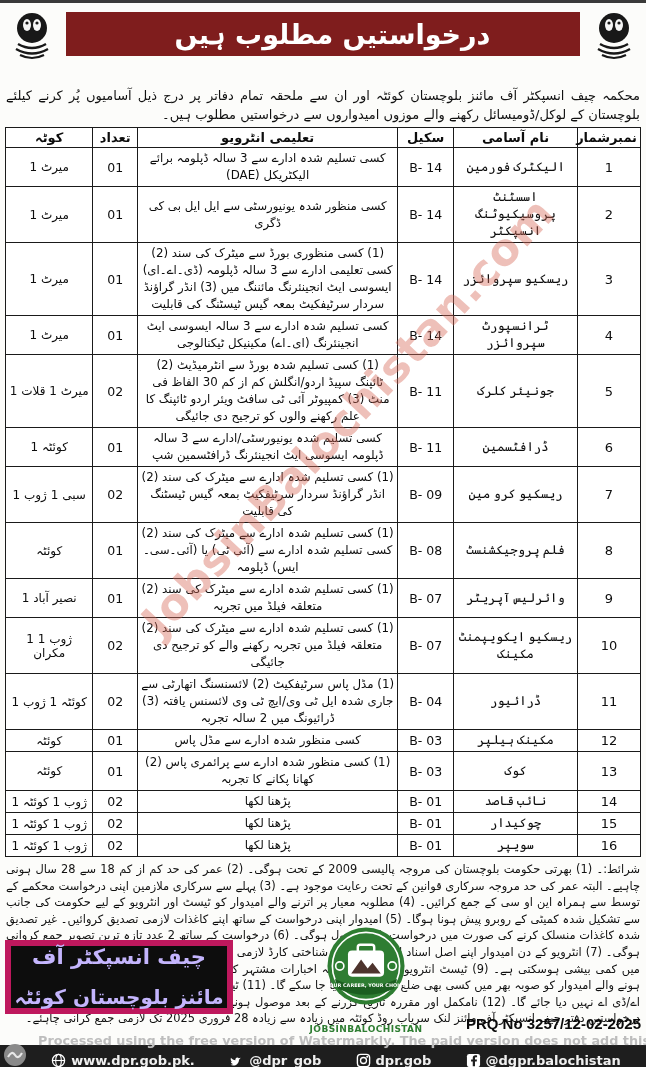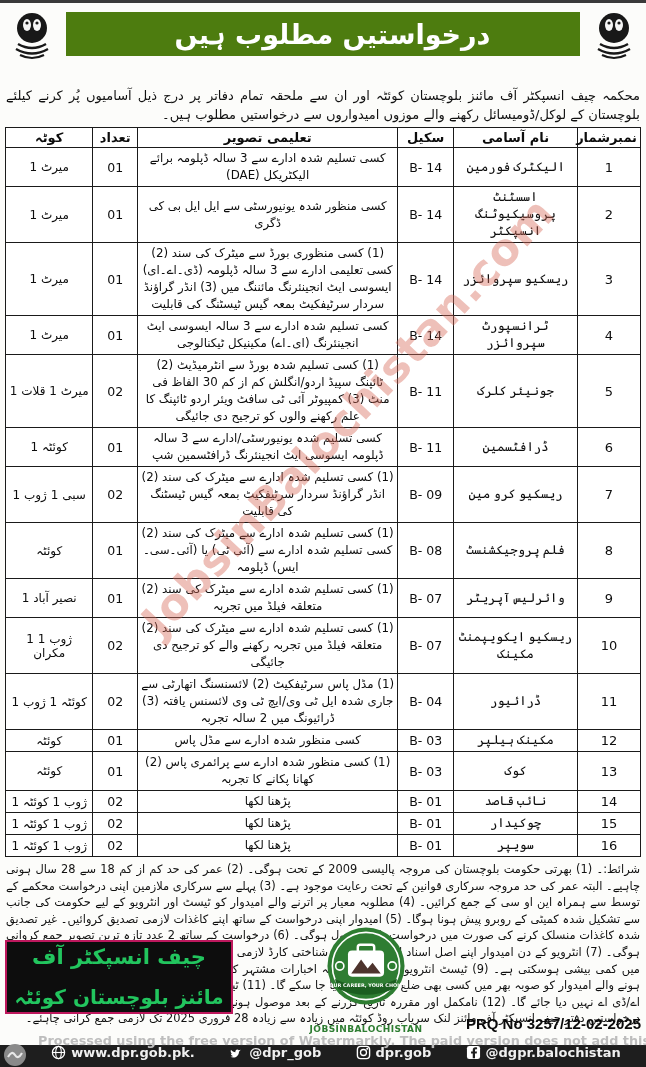--- a/index.html
+++ b/index.html
@@ -6,21 +6,21 @@
   html,body { background:#e8e8e6; }
   body { font-family:"DejaVu Sans","Liberation Sans",sans-serif; }
   .page {
     position:relative; width:646px; height:1067px; margin:0 auto;
     background:#fcfcfa; overflow:hidden; border-top:3px solid #3a3a3a;
   }
   
   .hdr { display:flex; align-items:flex-start; gap:8px; padding:7px 6px 0 6px; }
   .emblem { width:52px; height:54px; flex:0 0 auto; }
   .banner {
-    flex:1; background:#4d7c0f; color:#fff; height:44px; margin-top:2px;
+    flex:1; background:#7f1d1d; color:#fff; height:44px; margin-top:2px;
     display:flex; align-items:center; justify-content:center;padding-left:19px;
   }
   .banner .title { font-size:27px; font-weight:bold; direction:rtl; letter-spacing:1px; }
   
   .intro {
     direction:rtl; text-align:justify; margin:22px 6px 3px 6px;
     font-size:13px; line-height:19px; color:#111;
   }
   
   table.jobs {
@@ -45,23 +45,23 @@
   td.c-count  { direction:ltr; font-size:12.5px; }
   td.c-quota  { direction:ltr; font-size:12px; }
   
   .terms {
     direction:rtl; text-align:justify; margin:4px 6px 0 6px;
     font-size:11.4px; line-height:16.6px; color:#111; position:relative; z-index:2;
   }
   
   .sig-box {
     position:absolute; left:5px; top:937px; width:228px; height:74px; z-index:3;
-    background:#0d0d0d; color:#22c55e; text-align:center; direction:rtl;
+    background:#0d0d0d; color:#c4b5fd; text-align:center; direction:rtl;
     display:flex; flex-direction:column; justify-content:center; gap:16px;
-    border:2px solid #be185d;
+    border:6px solid #be185d;
   }
   .sig-box .l1 { font-size:21px; font-weight:bold; }
   .sig-box .l2 { font-size:20px; font-weight:bold; }
   .jobs-logo { position:absolute; left:308px; top:922px; width:116px; z-index:4; text-align:center; }
   .jobs-logo svg { width:82px; height:82px; display:block; margin:0 auto; }
   .jobs-logo .lbl { font-size:9px; font-weight:bold; color:#2e7d32; letter-spacing:.4px; margin-top:17px; }
   .prq {
     position:absolute; right:5px; top:1012px; z-index:3;
     font-family:"Liberation Sans",sans-serif; font-weight:bold; font-size:15px; color:#0a0a0a;
   }
@@ -73,21 +73,21 @@
     color:rgba(214,104,88,0.42);
   }
   .wmly-text {
     position:absolute; left:38px; top:1030px; z-index:7; white-space:nowrap;
     color:#bdbdbd; font-size:12.8px; font-weight:bold; text-shadow:0 0 1px rgba(255,255,255,.5);
   }
   .wmly-logo { position:absolute; left:3px; top:1040px; width:24px; height:24px; z-index:7; }
   
   .footer-bar {
     position:absolute; left:0; right:0; top:1042px; height:23px; z-index:6;
-    background:#1e1e1e; display:flex; align-items:flex-start; gap:0;
+    background:#1e1e1e; display:flex; align-items:flex-end; gap:0;
     padding:0 8px 0 34px; color:#f0f0f0;
   }
   .f-item { display:flex; align-items:center; gap:5px; font-size:13px; font-weight:bold; flex:1 1 auto; justify-content:center; white-space:nowrap; }
   .f-icon { display:inline-flex; width:15px; height:15px; }
   .f-icon svg { width:15px; height:15px; }
 </style>
 </head>
 <body>
 
 <div class="page">
@@ -131,21 +131,21 @@
         <col class="col-scale">
       <col class="col-qual">
         <col class="col-count">
         <col class="col-quota">
     </colgroup>
     <thead>
       <tr>
         <th>نمبرشمار</th>
         <th>نام آسامی</th>
         <th>سکیل</th>
-        <th>تعلیمی تصویر</th>
+        <th>تعلیمی انٹرویو</th>
         <th>تعداد</th>
         <th>کوٹہ</th>
       </tr>
     </thead>
     <tbody>
         <tr>
           <td class="c-serial">1</td>
           <td class="c-name">الیکٹرک فورمین</td>
           <td class="c-scale">B- 14</td>
           <td class="c-qual">کسی تسلیم شدہ ادارے سے 3 سالہ ڈپلومہ برائے الیکٹریکل (DAE)</td>

